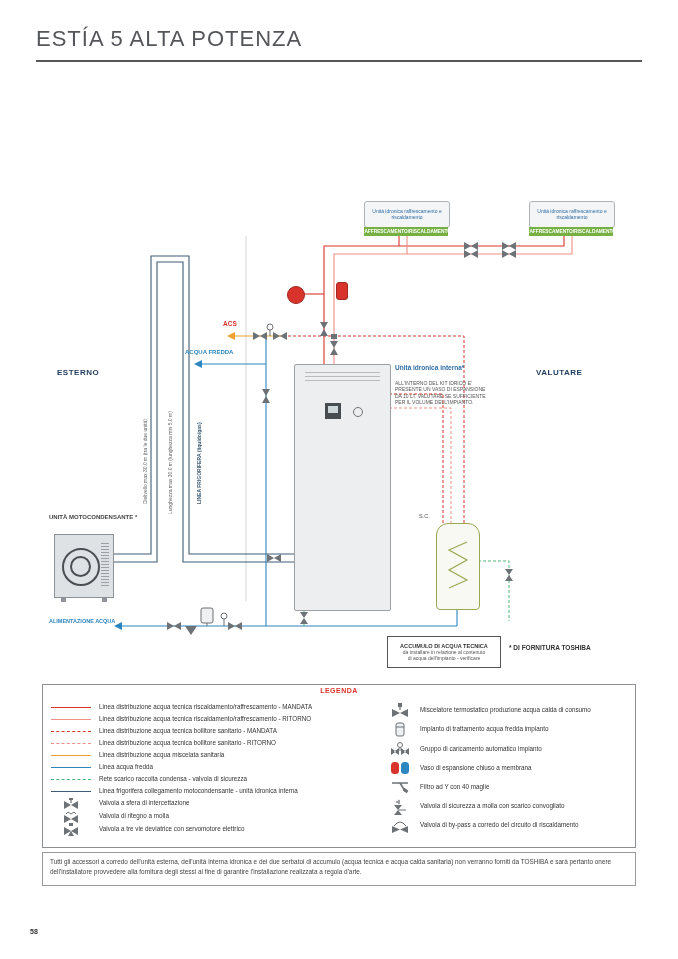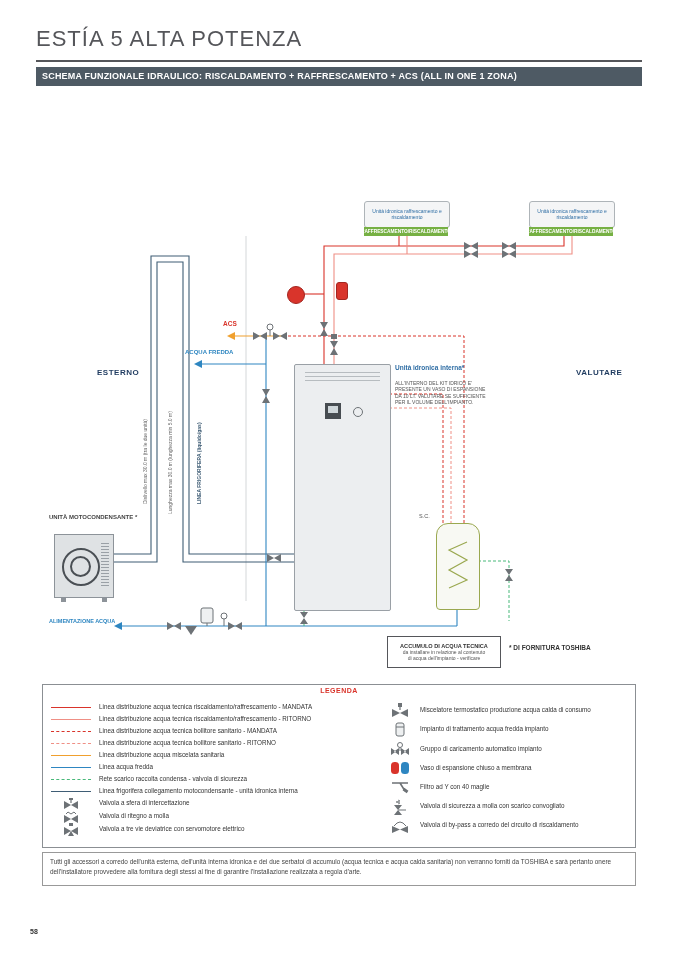--- a/index.html
+++ b/index.html
@@ -26,21 +26,21 @@
   .p-navy{stroke:#3f5d75;fill:none;stroke-width:1.1;}
   .p-wall{stroke:#d4d7d9;fill:none;stroke-width:1;}
   .f-gray{fill:#6d7276;}
   .f-blue{fill:#2e86c1;}
   .f-orange{fill:#f0a02e;}
   .s-gray{stroke:#6d7276;fill:none;stroke-width:1;}
   .comp{fill:#eef0f1;stroke:#6d7276;stroke-width:1;}
   .coil{stroke:#9aa84f;stroke-width:1.2;fill:none;}
 
   .dlabel{position:absolute;white-space:nowrap;}
-  .lbl-esterno,.lbl-interno{font-size:8px;font-weight:bold;color:#1e3a5f;letter-spacing:.5px;margin-left:40px;}
+  .lbl-esterno,.lbl-interno{font-size:8px;font-weight:bold;color:#1e3a5f;letter-spacing:.5px;}
   .lbl-acs{font-size:6.5px;font-weight:bold;color:#d9342b;}
   .lbl-af{font-size:6px;font-weight:bold;color:#2e86c1;}
   .lbl-moto{font-size:6px;font-weight:bold;color:#444;white-space:normal;width:90px;}
   .lbl-ui{font-size:6.5px;font-weight:bold;color:#2e6da4;}
   .note-kit{font-size:5px;color:#555;white-space:normal;width:92px;line-height:1.25;text-transform:uppercase;}
   .lbl-sc{font-size:5.5px;color:#555;}
   .lbl-alim{font-size:5.5px;font-weight:bold;color:#2e86c1;}
   .lbl-fornitura{font-size:6.5px;font-weight:bold;color:#333;}
   .riser{position:absolute;font-size:5px;color:#666;transform:rotate(-90deg);transform-origin:left top;white-space:nowrap;}
   .riser.b{font-weight:bold;color:#3f5d75;}
@@ -102,21 +102,20 @@
                padding:4px 7px;font-size:6.4px;color:#444;line-height:1.5;}
   .page-num{position:absolute;left:30px;top:928px;font-size:7px;font-weight:bold;color:#333;}
 </style>
 </head>
 <body>
 
 <div class="page">
 
   <div class="title">ESTÍA 5 ALTA POTENZA</div>
   <div class="rule"></div>
-  <div class="section-bar">SCHEMA FUNZIONALE IDRAULICO: RISCALDAMENTO + RAFFRESCAMENTO + ACS (ALL IN ONE 1 ZONA)</div>
 
   <div class="diagram">
 
     <svg class="pipes" width="600" height="580" viewBox="0 0 600 580">
 
       <line class="p-wall" x1="207" y1="140" x2="207" y2="505"></line>
 
       <g>
         <path class="p-navy" d="M73 458 H112 V160 H150 V458 H255"></path>
         <path class="p-navy" d="M73 466 H118 V166 H144 V466 H255"></path>

